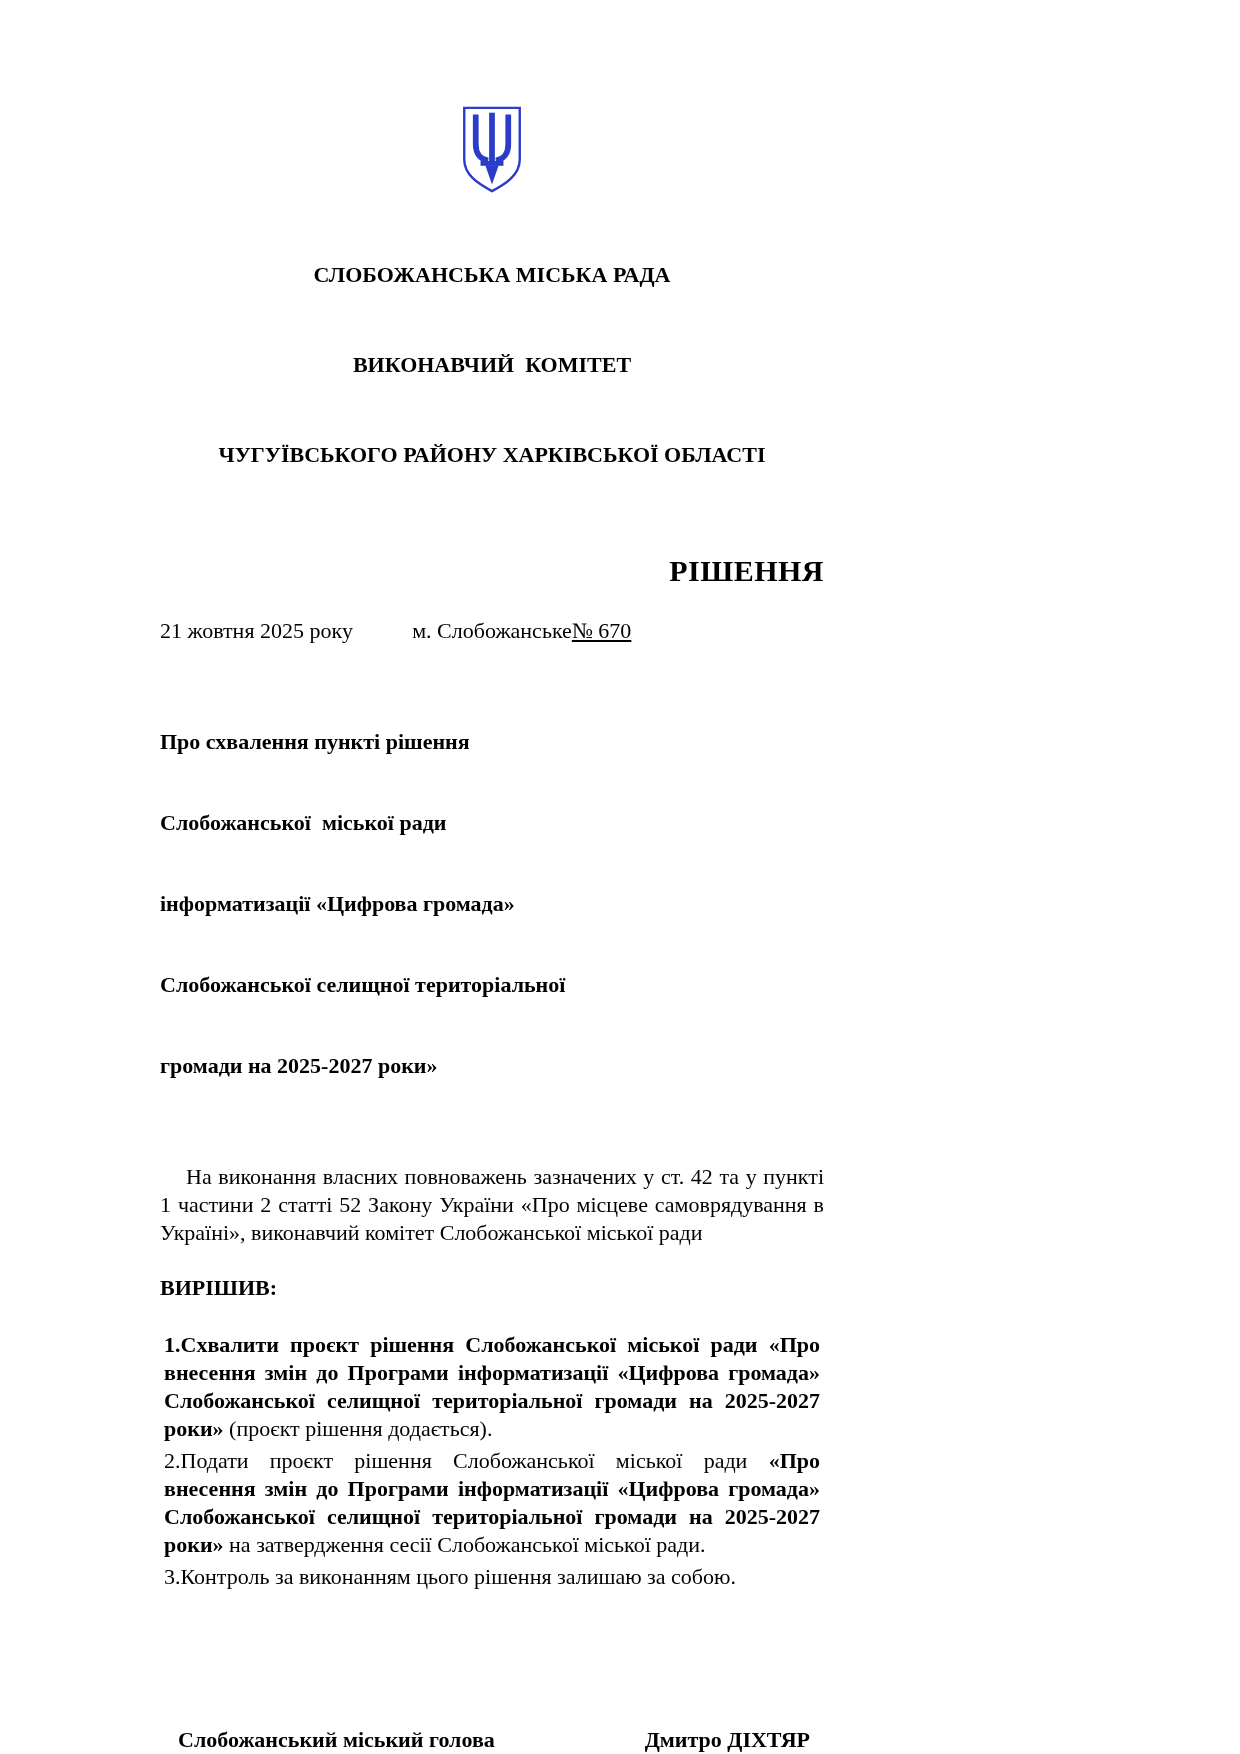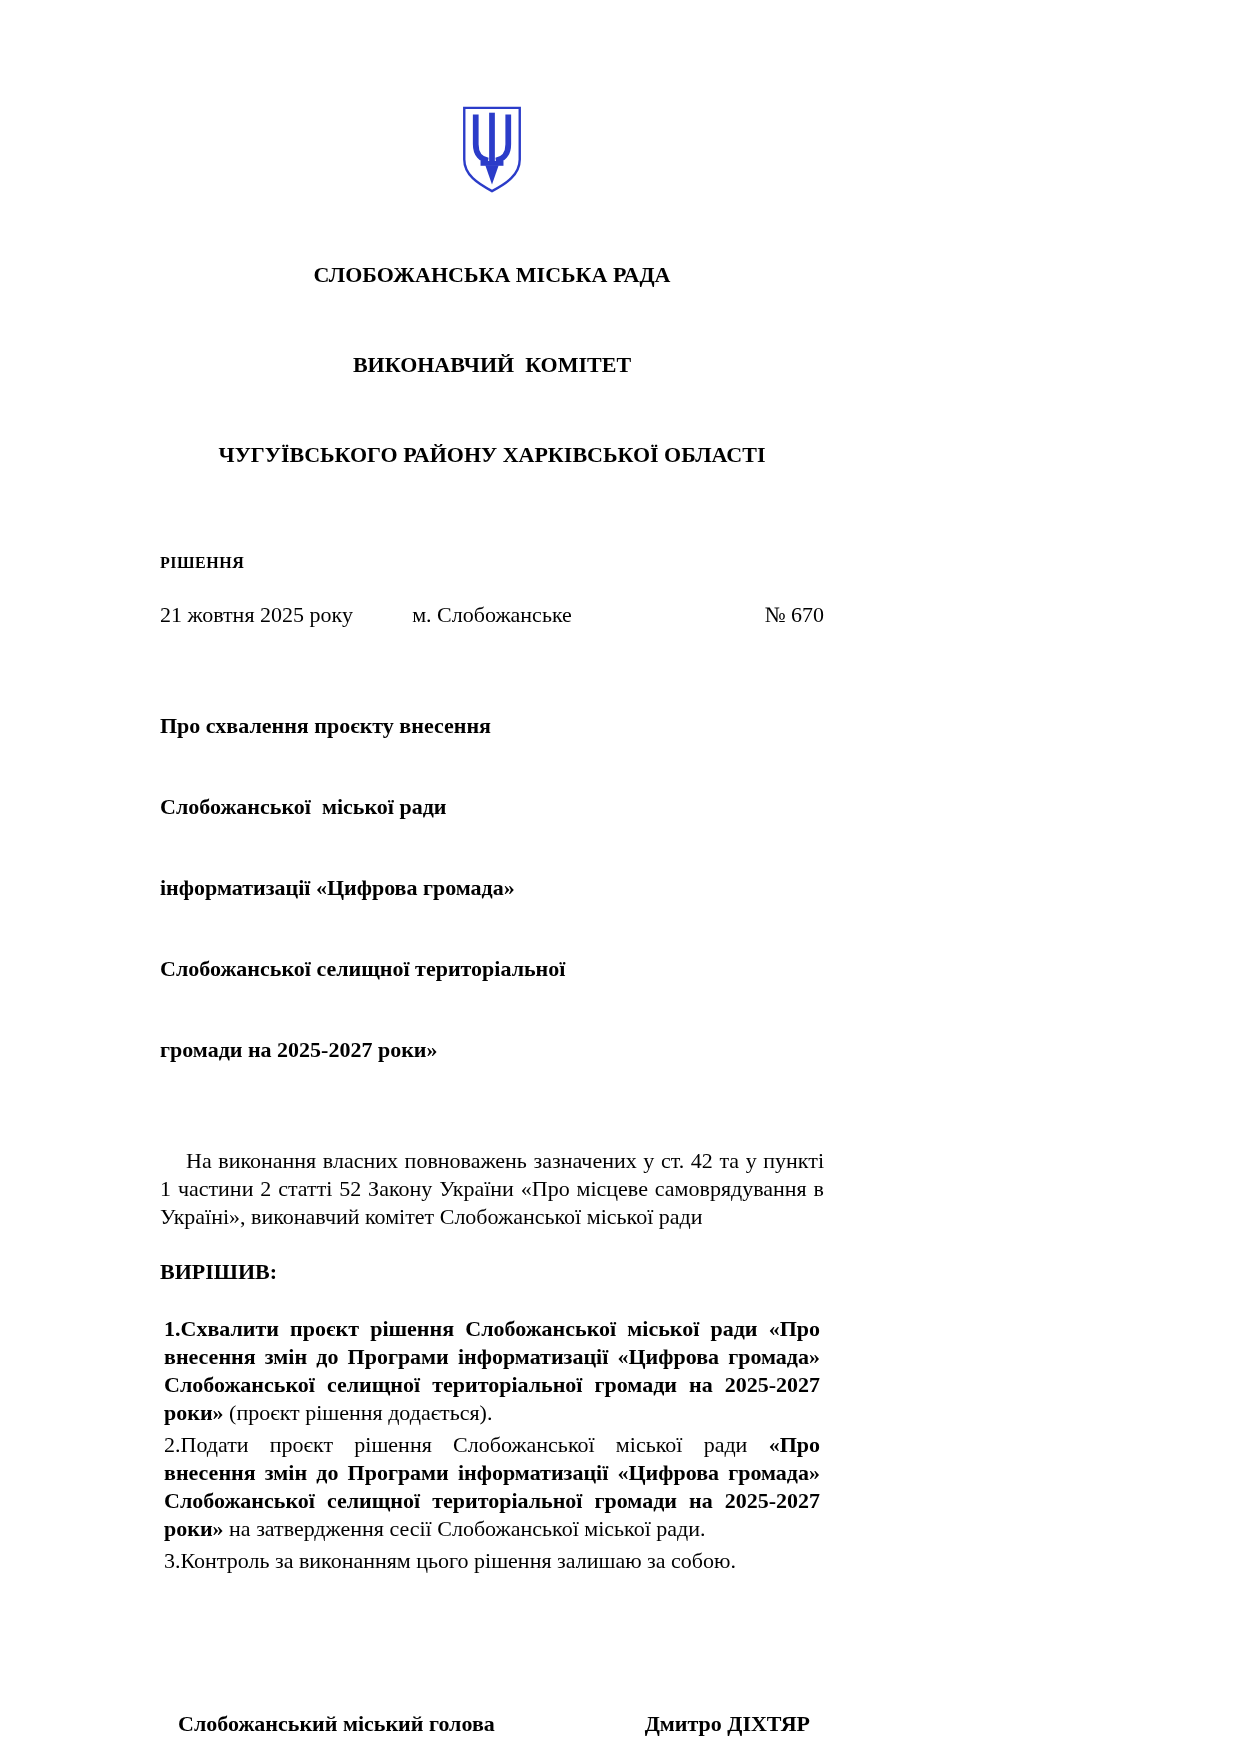--- a/index.html
+++ b/index.html
@@ -32,36 +32,36 @@
   .emblem-wrap svg{display:block;}
   
   .org-header{
     text-align:center;
     font-weight:bold;
     font-size:22px;
     line-height:30px;
     white-space:pre-wrap;
   }
   .doc-type{
-    text-align:left;
+    text-align:right;
     font-weight:bold;
-    font-size:16px;
+    font-size:30px;
     margin-top:24px;
     letter-spacing:0.5px;
   }
   
   .meta-row{
     display:grid;
     grid-template-columns:1fr auto 1fr;
     align-items:baseline;
     margin-top:30px;
     font-size:22px;
   }
   .meta-row .place{text-align:center;}
-  .meta-row .number{text-align:right;}
+  .meta-row .number{text-decoration:underline;}
   
   .subject{
     margin-top:30px;
     font-weight:bold;
     font-size:22px;
     line-height:27px;
     white-space:pre-wrap;
   }
   
   .intro{
@@ -124,21 +124,21 @@
 
     <div class="doc-type">РІШЕННЯ</div>
 
     <div class="meta-row">
       <span class="date">21 жовтня 2025 року</span>
       <span class="place">м. Слобожанське</span>
       <span class="number">№ 670</span>
     </div>
 
     <div class="subject">
-      <div>Про схвалення проєкту внесення</div>
+      <div>Про схвалення пункті рішення</div>
       <div>Слобожанської  міської ради</div>
       <div>інформатизації «Цифрова громада»</div>
       <div>Слобожанської селищної територіальної</div>
       <div>громади на 2025-2027 роки»</div>
     </div>
 
     <p class="intro">На виконання власних повноважень зазначених у ст. 42 та у пункті 1 частини 2 статті 52 Закону України «Про місцеве самоврядування в Україні», виконавчий комітет Слобожанської міської ради</p>
 
     <div class="resolved">ВИРІШИВ:</div>
 

